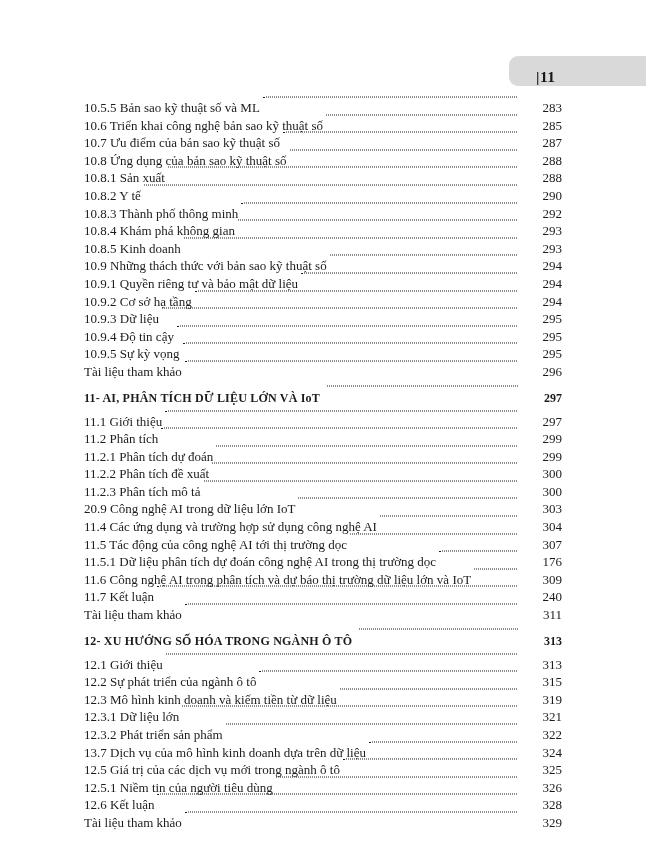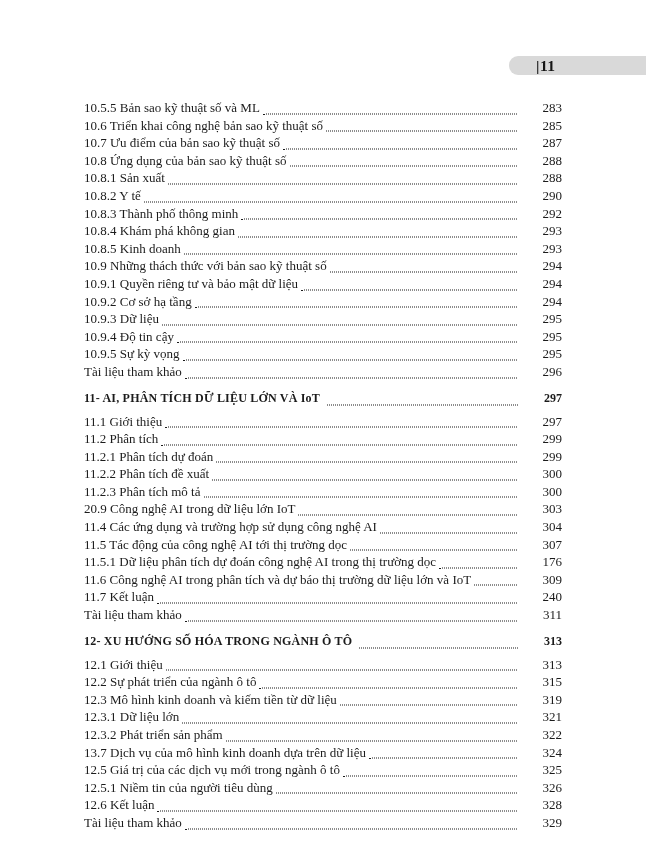--- a/index.html
+++ b/index.html
@@ -15,21 +15,21 @@
     font-family: "Liberation Serif", "DejaVu Serif", serif;
     color: #1b1b1b;
   }
 
   
   .badge {
     position: absolute;
     top: 56px;
     right: 0;
     width: 137px;
-    height: 19px;
+    height: 30px;
     background: #d9d9d9;
     border-radius: 9px 0 0 9px;
     display: flex;
     align-items: flex-end;
   }
   .badge .badge-text {
     margin-left: 27px;
     font-weight: 700;
     font-size: 15.5px;
     letter-spacing: 0.5px;
@@ -38,21 +38,21 @@
 
   .toc {
     position: absolute;
     top: 99px;
     left: 84px;
     right: 84px;
   }
 
   .row {
     display: flex;
-    align-items: flex-end;
+    align-items: flex-start;
     font-size: 13px;
     line-height: 17.6px;
     white-space: nowrap;
   }
   .row .t { flex: 0 0 auto; }
   .row .leader {
     flex: 1 1 auto;
     min-width: 8px;
     border-bottom: 1.6px dotted #1b1b1b;
     margin: 0 2px 0 3px;

